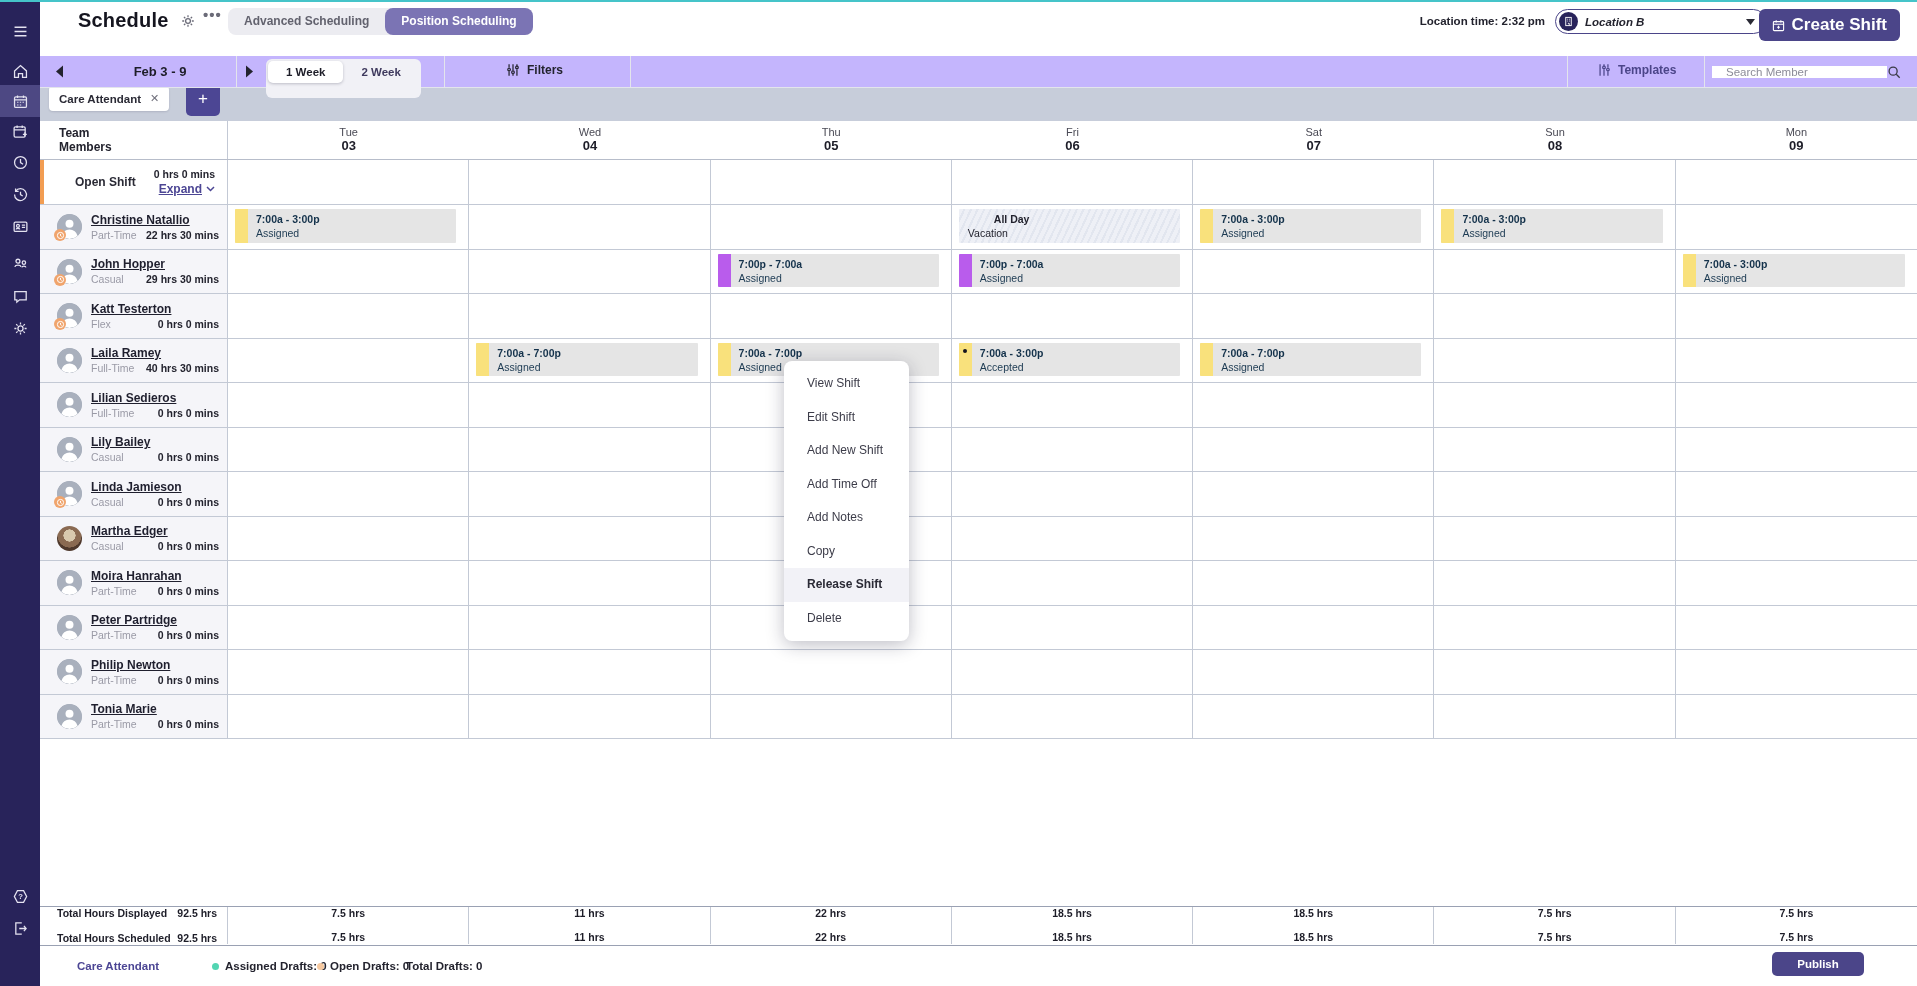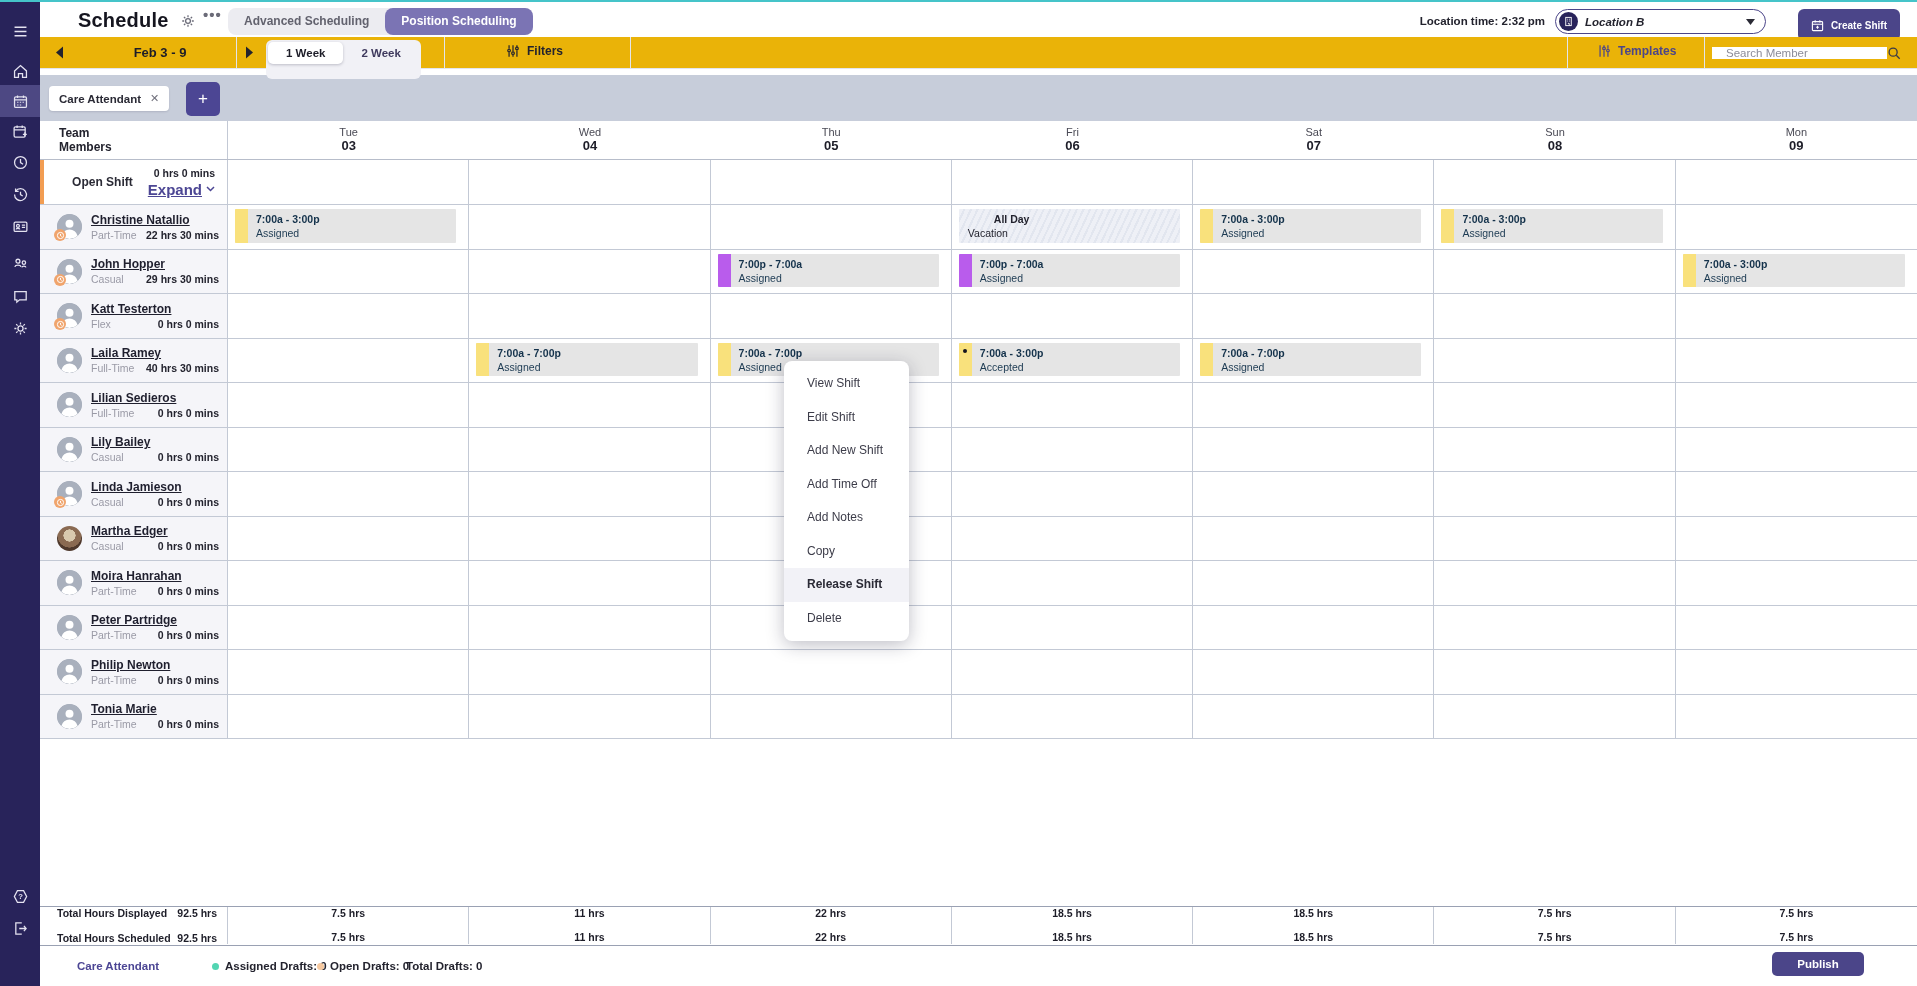--- a/index.html
+++ b/index.html
@@ -23,25 +23,25 @@
   .title-dots { position:absolute; left:163px; top:6px; font-size:15px; font-weight:800; color:#6b6b78; letter-spacing:1px; cursor:pointer; }
   .sched-tabs { position:absolute; left:188px; top:8px; height:27px; background:#ececf1; border-radius:8px; display:flex; align-items:center; }
   .tab-adv { padding:0 16px; font-size:12px; font-weight:600; color:#62626e; cursor:pointer; line-height:27px; }
   .tab-pos { height:27px; line-height:27px; padding:0 16px; font-size:12px; font-weight:700; color:#fff; background:#7b74b4; border-radius:8px; cursor:pointer; }
   .loc-time { position:absolute; right:372px; top:15px; font-size:11.5px; font-weight:600; color:#23232e; }
   .loc-select { position:absolute; right:151px; top:9px; width:211px; height:25px; border:1.5px solid #4b4589; border-radius:14px; background:#fff; display:flex; align-items:center; padding:0 10px 0 3px; cursor:pointer; }
   .loc-badge { width:19px; height:19px; border-radius:50%; background:#28235a; display:flex; align-items:center; justify-content:center; margin-right:7px; }
   .loc-badge svg { width:11px; height:11px; }
   .loc-name { font-size:11.5px; font-weight:700; color:#23232e; flex:1;font-style:italic; }
   .loc-caret { width:9px; height:6px; }
-  .btn-create { position:absolute; right:17px; top:9px; height:25px; padding:16px 13px; background:#4b4589; color:#fff; border-radius:6px; display:flex; align-items:center; gap:7px; font-size:10px; font-weight:700; cursor:pointer; }
+  .btn-create { position:absolute; right:17px; top:9px; height:25px; padding:16px 13px; background:#4b4589; color:#fff; border-radius:6px; display:flex; align-items:center; gap:7px; font-size:17px; font-weight:700; cursor:pointer; }
   .btn-create svg { width:13px; height:13px; }
 
   
-  .datebar { position:absolute; left:40px; top:37px; width:1877px; height:32px; background:#eab308; border-bottom:1px solid #e3e5ec; z-index:40; }
+  .datebar { position:absolute; left:40px; top:56px; width:1877px; height:32px; background:#c4b5fd; border-bottom:1px solid #e3e5ec; z-index:40; }
   .vsep { position:absolute; top:0; width:1px; height:32px; background:#e3e5ec; }
   .nav-left { position:absolute; left:14px; top:9px; width:11px; height:13px; cursor:pointer; }
   .nav-right { position:absolute; left:204px; top:9px; width:11px; height:13px; cursor:pointer; }
   .date-range { position:absolute; left:60px; top:8px; width:120px; text-align:center; font-size:13px; font-weight:800; color:#1d1d28; }
   .week-toggle { position:absolute; left:226px; top:3px; height:39px; background:#f1f1f6; border-radius:6px; display:flex; padding:2px; }
   .wk { height:22px; line-height:22px; padding:0 18px; font-size:11.5px; font-weight:700; color:#3f3a5e; border-radius:5px; cursor:pointer; }
   .wk.on { background:#fff; box-shadow:0 1px 3px rgba(30,30,60,.25); color:#1d1d28; }
   .filters { position:absolute; left:466px; top:7px; display:flex; align-items:center; gap:7px; font-size:12px; font-weight:700; color:#23232e; cursor:pointer; }
   .filters svg { width:14px; height:14px; color:#23232e; }
   .templates { position:absolute; left:1557px; top:7px; display:flex; align-items:center; gap:7px; font-size:12px; font-weight:700; color:#4b4589; cursor:pointer; }
@@ -68,21 +68,21 @@
   .day-name { font-size:11px; font-weight:400; color:#4a4a55; }
   .day-num { font-size:13px; font-weight:800; color:#1d1d28; }
 
   .row { height:44.5px; border-bottom:1.5px solid #c3c9d5; background:#fff; }
   .oshift-row { height:45px;text-align:center; }
   .mcell { position:relative; background:#f5f5f9; border-right:1.5px solid #c3c9d5; display:flex; align-items:center; padding:0 8px 0 17px; gap:9px; overflow:hidden; }
   .oshift-cell { background:#fff; border-left:4px solid #f29d52; padding-left:22px; align-items:stretch; }
   .os-label { font-size:12px; font-weight:700; color:#2a2a35; align-self:center; flex:1; }
   .os-right { display:flex; flex-direction:column; align-items:flex-end; justify-content:center; gap:2px; padding-right:4px; }
   .os-hours { font-size:10.5px; font-weight:600; color:#23232e; }
-  .os-expand { font-size:15px; font-weight:700; color:#4c4694; text-decoration:underline; display:flex; align-items:center; gap:4px; cursor:pointer; }
+  .os-expand { font-size:12px; font-weight:700; color:#4c4694; text-decoration:underline; display:flex; align-items:center; gap:4px; cursor:pointer; }
   .os-expand svg { width:9px; height:6px; }
 
   .avatar { position:relative; width:25px; height:25px; border-radius:50%; background:#a9b0bd; flex:none; }
   .avatar svg { width:25px; height:25px; border-radius:50%; display:block; }
   .avatar.photo { background:radial-gradient(circle at 50% 38%, #d8c9ae 0 30%, #8a6a52 31% 60%, #4e382c 61%); }
   .badge { position:absolute; left:-3px; bottom:-2px; width:12px; height:12px; border-radius:50%; background:#f0a46c; display:flex; align-items:center; justify-content:center; }
   .badge svg { width:9px; height:9px; border-radius:0; }
   .minfo { flex:1; display:flex; flex-direction:column; gap:2px; min-width:0; }
   .mname { font-size:12px; font-weight:700; color:#1f1f2e; text-decoration:underline; cursor:pointer; white-space:nowrap; }
   .msub { display:flex; justify-content:space-between; align-items:baseline; }

